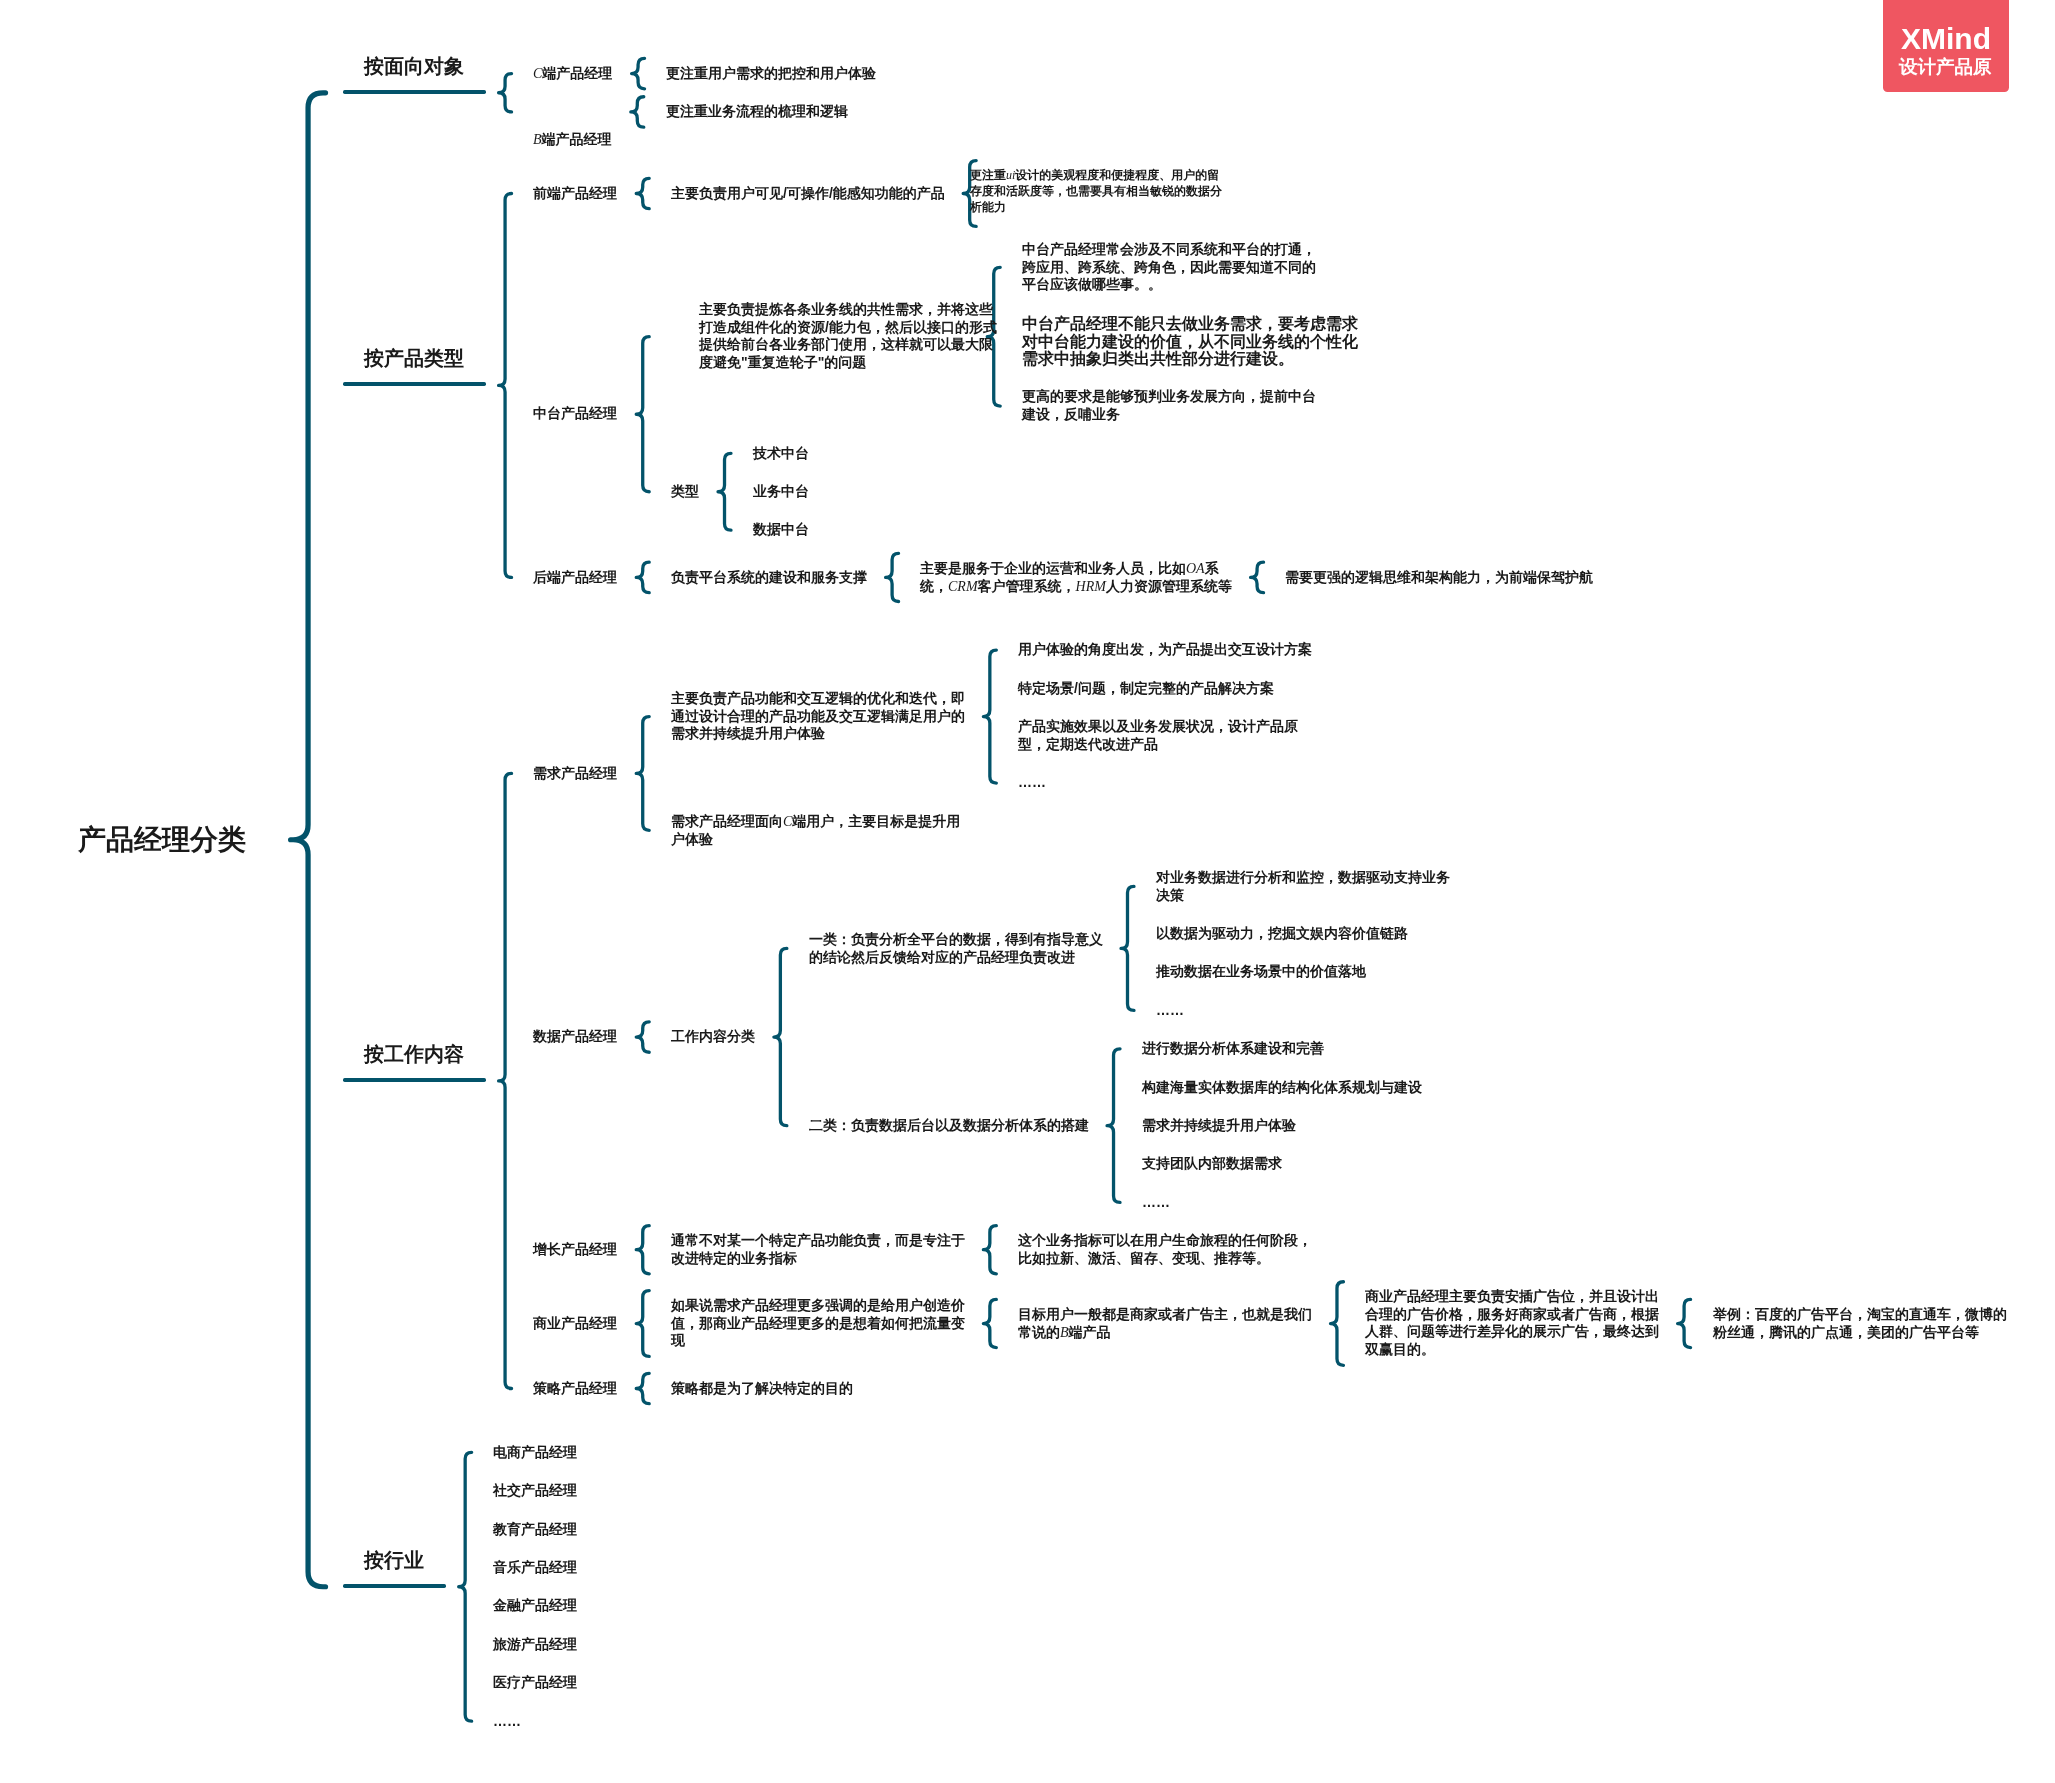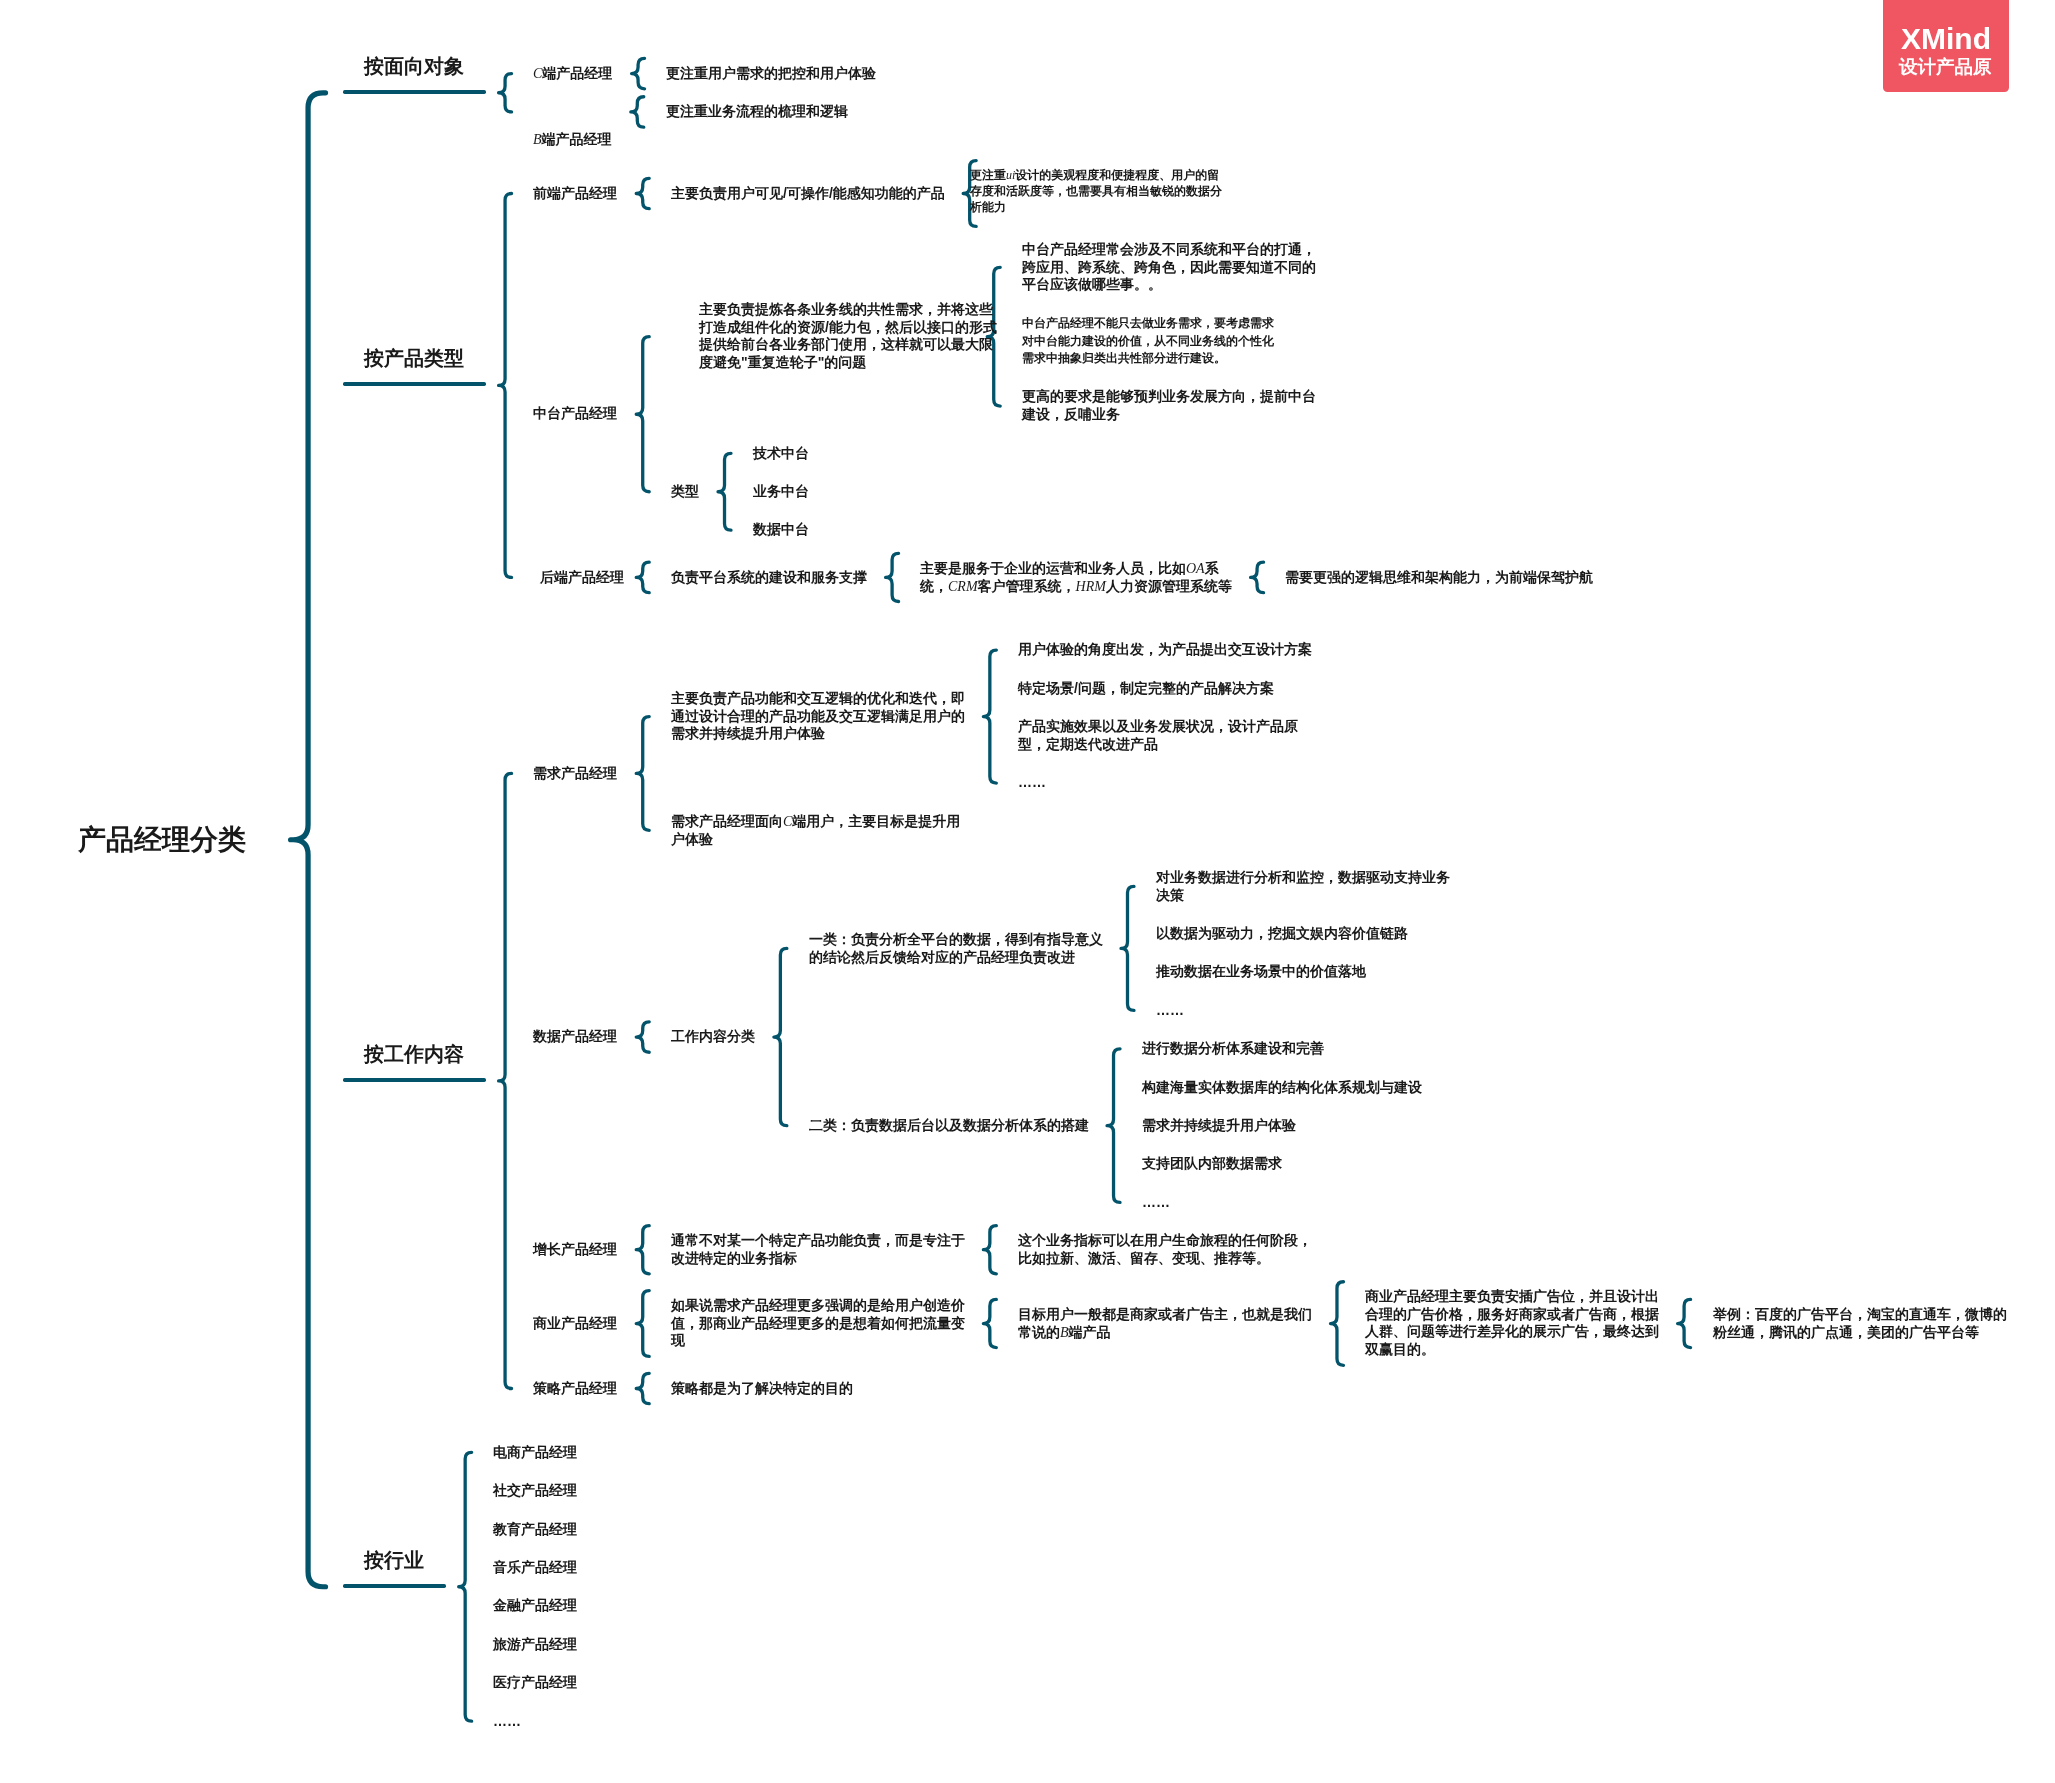--- a/index.html
+++ b/index.html
@@ -69,30 +69,30 @@
 存度和活跃度等，也需要具有相当敏锐的数据分
 析能力</div>
       <div class="node lvn" style="left: 533px; font-size: 14px; line-height: 17.7px; top: 405px;">中台产品经理</div>
       <div class="node lvn" style="left: 671px; font-size: 14px; line-height: 17.7px; top: 301px; margin-left: 28px;">主要负责提炼各条业务线的共性需求，并将这些
 打造成组件化的资源/能力包，然后以接口的形式
 提供给前台各业务部门使用，这样就可以最大限
 度避免"重复造轮子"的问题</div>
       <div class="node lvn" style="left: 1022px; font-size: 14px; line-height: 17.7px; top: 241px;">中台产品经理常会涉及不同系统和平台的打通，
 跨应用、跨系统、跨角色，因此需要知道不同的
 平台应该做哪些事。。</div>
-      <div class="node lvn" style="left: 1022px; font-size: 12px; line-height: 17.7px; top: 315px;">中台产品经理不能只去做业务需求，要考虑需求
+      <div class="node lvn" style="left: 1022px; font-size: 16px; line-height: 17.7px; top: 315px;">中台产品经理不能只去做业务需求，要考虑需求
 对中台能力建设的价值，从不同业务线的个性化
 需求中抽象归类出共性部分进行建设。</div>
       <div class="node lvn" style="left: 1022px; font-size: 14px; line-height: 17.7px; top: 388px;">更高的要求是能够预判业务发展方向，提前中台
 建设，反哺业务</div>
       <div class="node lvn" style="left: 671px; font-size: 14px; line-height: 17.7px; top: 483px;">类型</div>
       <div class="node lvn" style="left: 753px; font-size: 14px; line-height: 17.7px; top: 445px;">技术中台</div>
       <div class="node lvn" style="left: 753px; font-size: 14px; line-height: 17.7px; top: 483px;">业务中台</div>
       <div class="node lvn" style="left: 753px; font-size: 14px; line-height: 17.7px; top: 521px;">数据中台</div>
-      <div class="node lvn" style="left: 533px; font-size: 14px; line-height: 17.7px; top: 569px; margin-left: 7px;">后端产品经理</div>
+      <div class="node lvn" style="left: 533px; font-size: 14px; line-height: 17.7px; top: 569px;">后端产品经理</div>
       <div class="node lvn" style="left: 671px; font-size: 14px; line-height: 17.7px; top: 569px;">负责平台系统的建设和服务支撑</div>
       <div class="node lvn" style="left: 920px; font-size: 14px; line-height: 17.7px; top: 560px;">主要是服务于企业的运营和业务人员，比如<i class="lat">OA</i>系
 统，<i class="lat">CRM</i>客户管理系统，<i class="lat">HRM</i>人力资源管理系统等</div>
       <div class="node lvn" style="left: 1285px; font-size: 14px; line-height: 17.7px; top: 569px;">需要更强的逻辑思维和架构能力，为前端保驾护航</div>
       <div class="node lv1" style="left: 364px; font-size: 20px; line-height: 23.4px; top: 1043px;">按工作内容</div>
       <div class="underline" style="left: 343px; width: 143px; top: 1078px; background: rgb(3, 83, 106);"></div>
       <div class="node lvn" style="left: 533px; font-size: 14px; line-height: 17.7px; top: 765px;">需求产品经理</div>
       <div class="node lvn" style="left: 671px; font-size: 14px; line-height: 17.7px; top: 690px;">主要负责产品功能和交互逻辑的优化和迭代，即
 通过设计合理的产品功能及交互逻辑满足用户的
 需求并持续提升用户体验</div>

